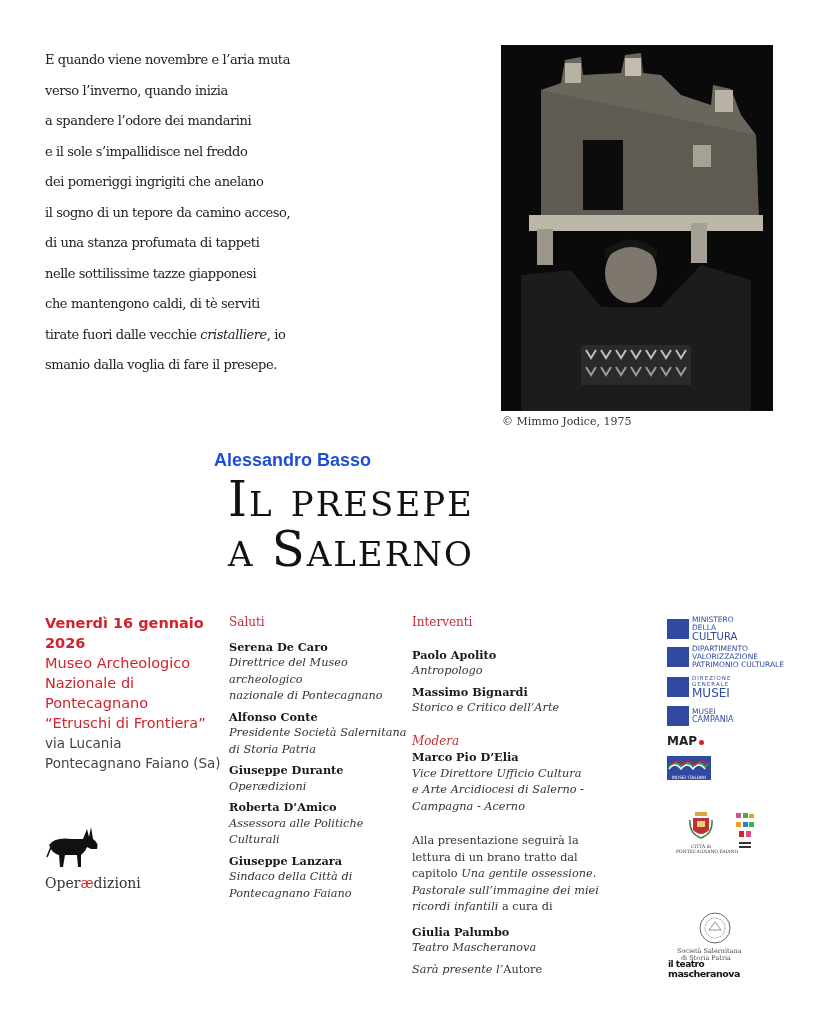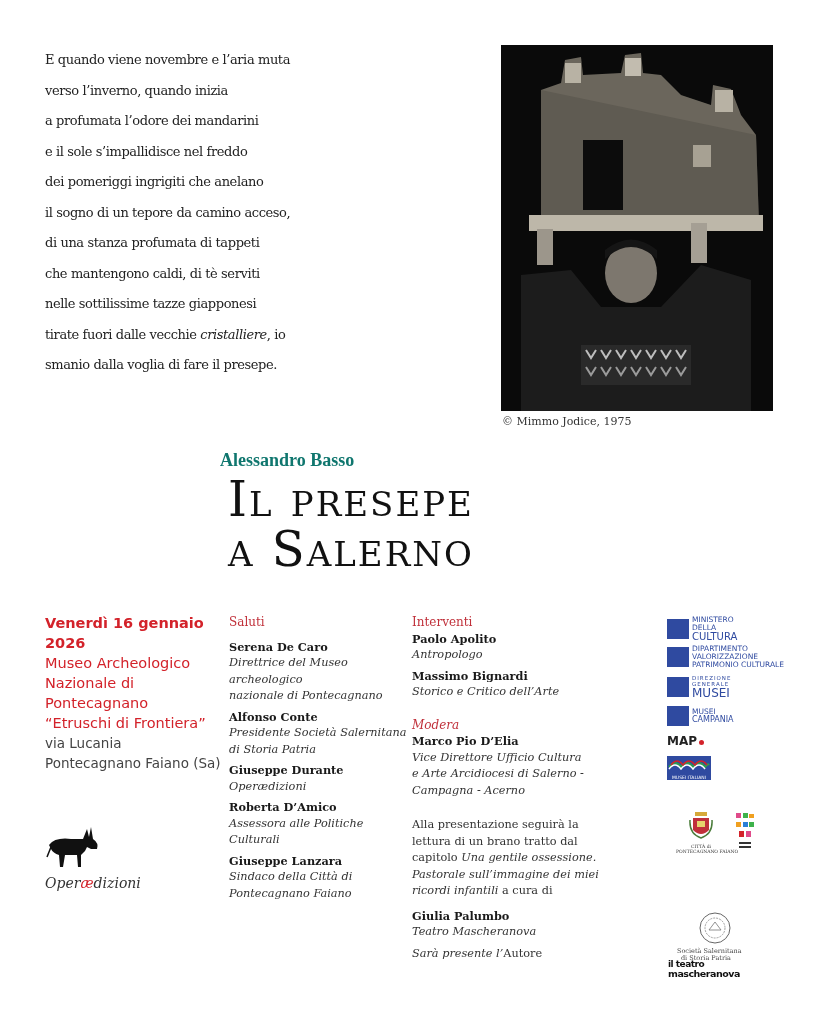--- a/index.html
+++ b/index.html
@@ -3,52 +3,52 @@
 <meta charset="utf-8">
 <style>
   html, body { margin:0; padding:0; background:#fff; }
   body { width:819px; height:1024px; position:relative; overflow:hidden; font-family:"DejaVu Serif", serif; color:#1a1a1a; }
   .abs { position:absolute; }
   .poem { left:45px; top:45px; width:440px; font-family:"DejaVu Serif", serif; font-size:13px; line-height:30.5px; color:#222; letter-spacing:-0.4px; }
   .poem div { white-space:nowrap; }
   .poem i { }
   .photo { left:501px; top:45px; width:272px; height:366px; background:#0b0b0b; overflow:hidden; }
   .credit { left:502px; top:415px; font-size:11px; color:#333; font-family:"DejaVu Serif", serif; }
-  .author { left:220px; top:450px; font-family:Liberation Serif, serif; font-weight:bold; font-size:18px; color:#0f766e; }
+  .author { left:214px; top:450px; font-family:Liberation Sans, sans-serif; font-weight:bold; font-size:18px; color:#1d4ed8; }
   .title { left:228px; top:474px; font-family:"DejaVu Serif", serif; font-size:48px; line-height:50px; color:#111; letter-spacing:2px; font-variant:small-caps; }
   .event { left:45px; top:613px; width:180px; font-family:"DejaVu Sans", sans-serif; font-size:14.5px; line-height:20px; }
   .event .red-b { color:#d3222a; font-weight:bold; }
   .event .red { color:#d3222a; }
   .event .grey { color:#444; font-size:13.5px; }
   .col { font-family:"DejaVu Serif", serif; font-size:11.3px; line-height:16.5px; }
   .col .sec { color:#c0303a; font-size:12px; }
   .col .name { font-weight:bold; color:#1a1a1a; margin-top:4px; }
   .col .role { font-style:italic; color:#333; }
   .col1 { left:229px; top:614px; width:180px; }
   .col2 { left:412px; top:614px; width:200px; }
   .logo-mic { display:flex; align-items:center; gap:3px; }
   .mic-box { width:22px; height:20px; background:#2f4aa0; }
   .mic-txt { font-family:"DejaVu Sans", sans-serif; color:#2f4aa0; font-size:7.5px; line-height:8px; }
   .operae { left:45px; top:825px; }
   .operae-txt { font-family:"DejaVu Serif", serif; font-size:14px; color:#333; margin-top:2px; }
-  .operae-txt span { color:#d3222a;font-style:italic; }
+  .operae-txt span { color:#d3222a; }
 </style>
 </head>
 <body>
 
 <div class="abs poem">
   <div>E quando viene novembre e l’aria muta</div>
   <div>verso l’inverno, quando inizia</div>
-  <div>a profumata l’odore dei mandarini</div>
+  <div>a spandere l’odore dei mandarini</div>
   <div>e il sole s’impallidisce nel freddo</div>
   <div>dei pomeriggi ingrigiti che anelano</div>
   <div>il sogno di un tepore da camino acceso,</div>
   <div>di una stanza profumata di tappeti</div>
+  <div>nelle sottilissime tazze giapponesi</div>
   <div>che mantengono caldi, di tè serviti</div>
-  <div>nelle sottilissime tazze giapponesi</div>
   <div><span>tirate fuori dalle vecchie </span><i>cristalliere</i><span>, io</span></div>
   <div>smanio dalla voglia di fare il presepe.</div>
 </div>
 
 <div class="abs photo" title="Black and white photo of a boy holding a nativity scene model above his head">
   <svg width="272" height="366" viewBox="0 0 272 366">
     <rect width="272" height="366" fill="#0a0a0a"></rect>
 
     <path d="M40 45 L60 38 L64 15 L80 12 L82 30 L120 28 L124 10 L140 8 L142 28 L160 30 L180 50 L210 60 L212 40 L230 44 L240 70 L255 90 L258 180 L40 180 Z" fill="#6b665c"></path>
     <path d="M40 45 L255 90 L258 180 L40 180 Z" fill="#57534b" opacity="0.6"></path>
@@ -113,21 +113,21 @@
   <div class="role">Operædizioni</div>
   <div class="name">Roberta D’Amico</div>
   <div class="role">Assessora alle Politiche Culturali</div>
   <div class="name">Giuseppe Lanzara</div>
   <div class="role">Sindaco della Città di</div>
   <div class="role">Pontecagnano Faiano</div>
 </div>
 
 <div class="abs col col2">
   <div class="sec">Interventi</div>
-  <div class="name" style="margin-top:0">Paolo Apolito</div>
+  <div class="name" style="margin-top:16px">Paolo Apolito</div>
   <div class="role">Antropologo</div>
   <div class="name">Massimo Bignardi</div>
   <div class="role">Storico e Critico dell’Arte</div>
   <div style="height:16px"></div>
   <div class="sec" style="font-style:italic">Modera</div>
   <div class="name" style="margin-top:0">Marco Pio D’Elia</div>
   <div class="role">Vice Direttore Ufficio Cultura</div>
   <div class="role">e Arte Arcidiocesi di Salerno -</div>
   <div class="role">Campagna - Acerno</div>
   <div style="height:18px"></div>

